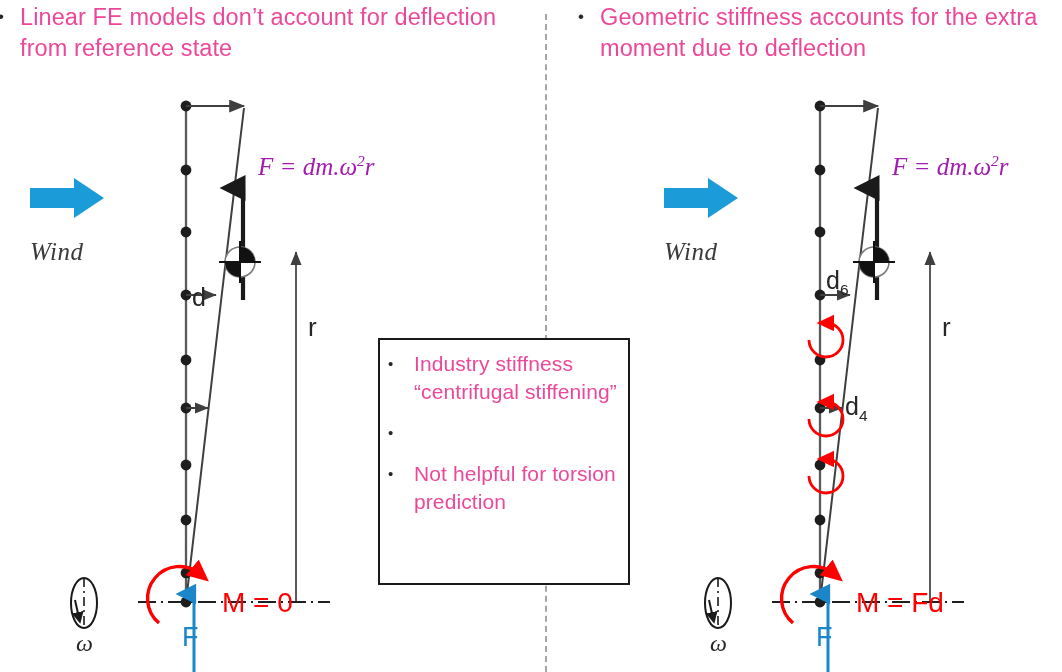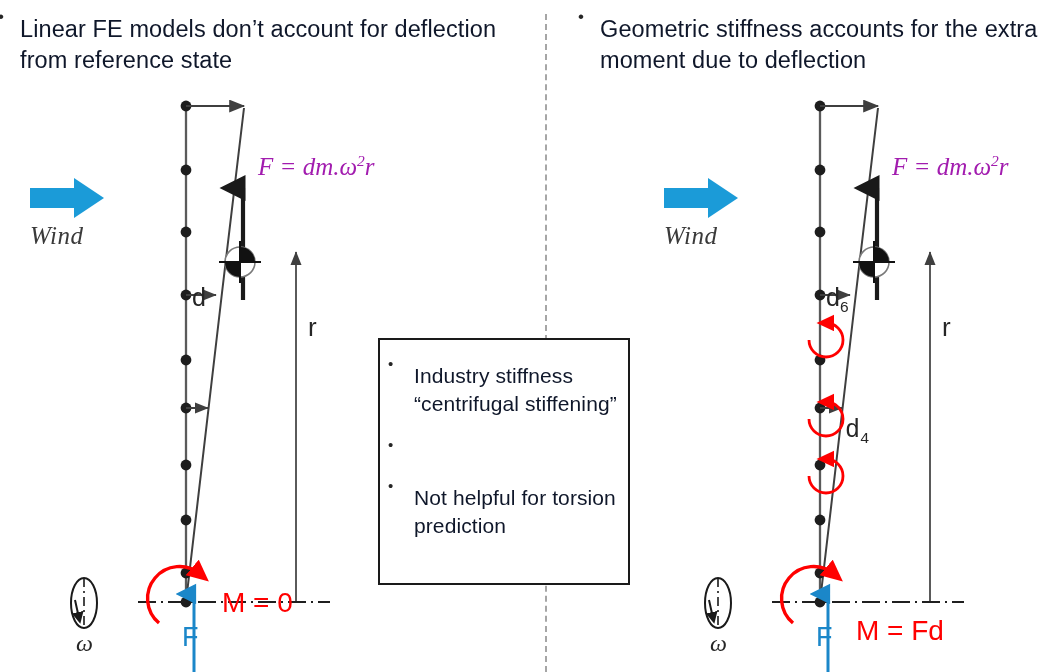--- a/index.html
+++ b/index.html
@@ -7,40 +7,40 @@
        font-family:"Liberation Sans",sans-serif;color:#262626;}
 
   .panel{position:absolute;top:0;height:672px;}
   .panel-left{left:0;width:545px;}
   .panel-right{left:545px;width:517px;}
 
   
   .bullet-block{position:absolute;display:flex;align-items:flex-start;}
   .bullet-dot{font-size:17px;line-height:30px;color:#262626;
               width:22px;flex:none;text-align:left;}
-  .bullet-text{font-size:23.5px;line-height:31px;color:#0f172a;
-               letter-spacing:.1px;margin-top:12px;}
+  .bullet-text{font-size:23.5px;line-height:31px;color:#ec4899;
+               letter-spacing:.1px;}
 
   .hdr-left{left:-2px;top:2px;width:500px;}
 
   
   .divider{position:absolute;left:545px;top:14px;width:0;height:658px;
            border-left:2px dashed #a6a6a6;}
 
   
   .wind-wrap{position:absolute;}
   .wind-arrow{position:relative;width:74px;height:40px;}
   .wind-arrow .shaft{position:absolute;left:0;top:10px;width:46px;height:20px;
                      background:var(--wind);}
   .wind-arrow .head{position:absolute;left:44px;top:0;width:0;height:0;
                     border-top:20px solid transparent;
                     border-bottom:20px solid transparent;
                     border-left:30px solid var(--wind);}
   .wind-label{font-family:"Liberation Serif",serif;font-style:italic;
-              font-size:25px;color:#3a3a3a;margin-top:4px;letter-spacing:.5px;}
+              font-size:25px;color:#3a3a3a;margin-top:20px;letter-spacing:.5px;}
 
   
   .formula{position:absolute;font-family:"Liberation Serif",serif;
            font-style:italic;font-size:25px;color:#a21caf;white-space:nowrap;}
   .formula sup{font-size:.62em;font-style:italic;}
   .dim-label{position:absolute;font-family:"Liberation Sans",sans-serif;
              font-size:25px;color:#262626;}
   .dim-label sub{font-size:.62em;}
   .r-label{position:absolute;font-size:26px;color:#262626;}
   .omega{position:absolute;font-family:"Liberation Serif",serif;
@@ -222,28 +222,28 @@
 
     <path d="M248,623 A30,30 0 1 1 289,574" fill="none" stroke="#ff0000" stroke-width="3.4" marker-end="url(#ah-red)"></path>
 
     <line x1="283" y1="672" x2="283" y2="594" stroke="#1b87c9" stroke-width="3" marker-end="url(#ah-blue)"></line>
   </svg>
 
   <div class="formula" style="left:347px;top:152px;">
     <span>F = dm.</span><span>ω</span><sup>2</sup><span>r</span>
   </div>
 
-  <div class="dim-label" style="left:281px;top:283px;"><span>d</span><sub>6</sub></div>
-
-  <div class="dim-label" style="left:300px;top:416px;font-family:Liberation Mono, monospace;"><span>d</span><sub>4</sub></div>
+  <div class="dim-label" style="left:281px;top:266px;"><span>d</span><sub>6</sub></div>
+
+  <div class="dim-label" style="left:300px;top:392px;"><span>d</span><sub>4</sub></div>
 
   <div class="r-label" style="left:397px;top:312px;">r</div>
   <div class="omega" style="left:165px;top:630px;">ω</div>
   <div class="f-blue" style="left:271px;top:622px;">F</div>
-  <div class="m-red" style="left:311px;top:587px;margin-top:28px;">M = Fd</div>
+  <div class="m-red" style="left:311px;top:587px;">M = Fd</div>
 </div>
 
 <div class="callout">
   <div class="bullet-block">
     <span class="bullet-dot">•</span>
     <span class="bullet-text">Industry stiffness “centrifugal stiffening”</span>
   </div>
   <div class="bullet-block">
     <span class="bullet-dot">•</span>
   </div>

